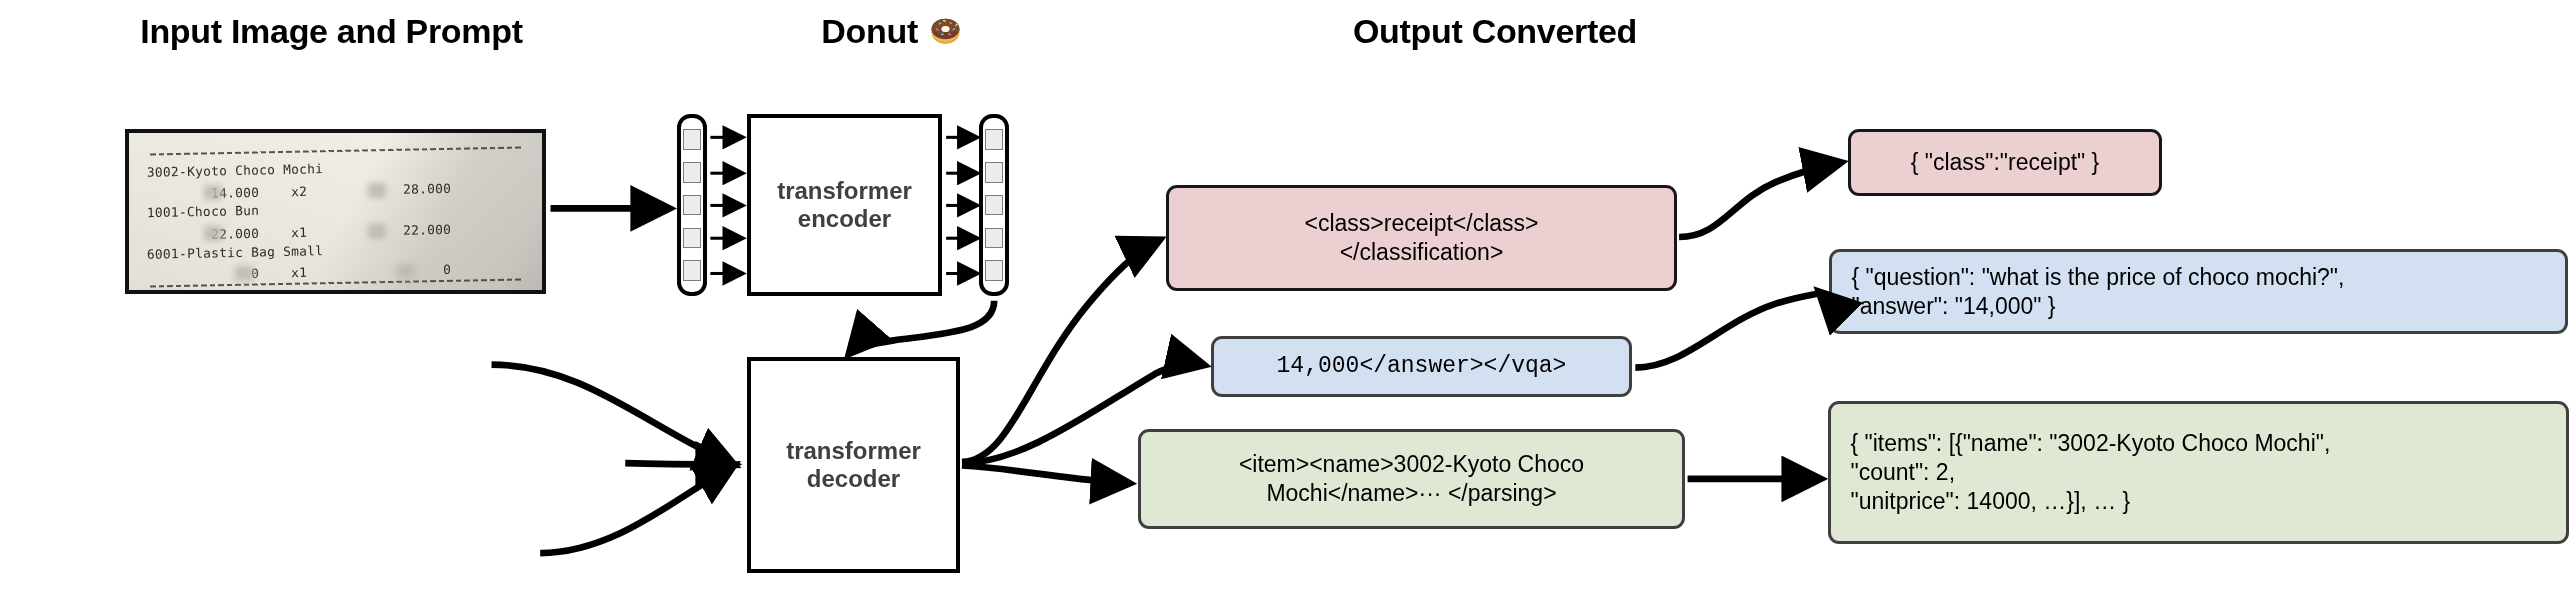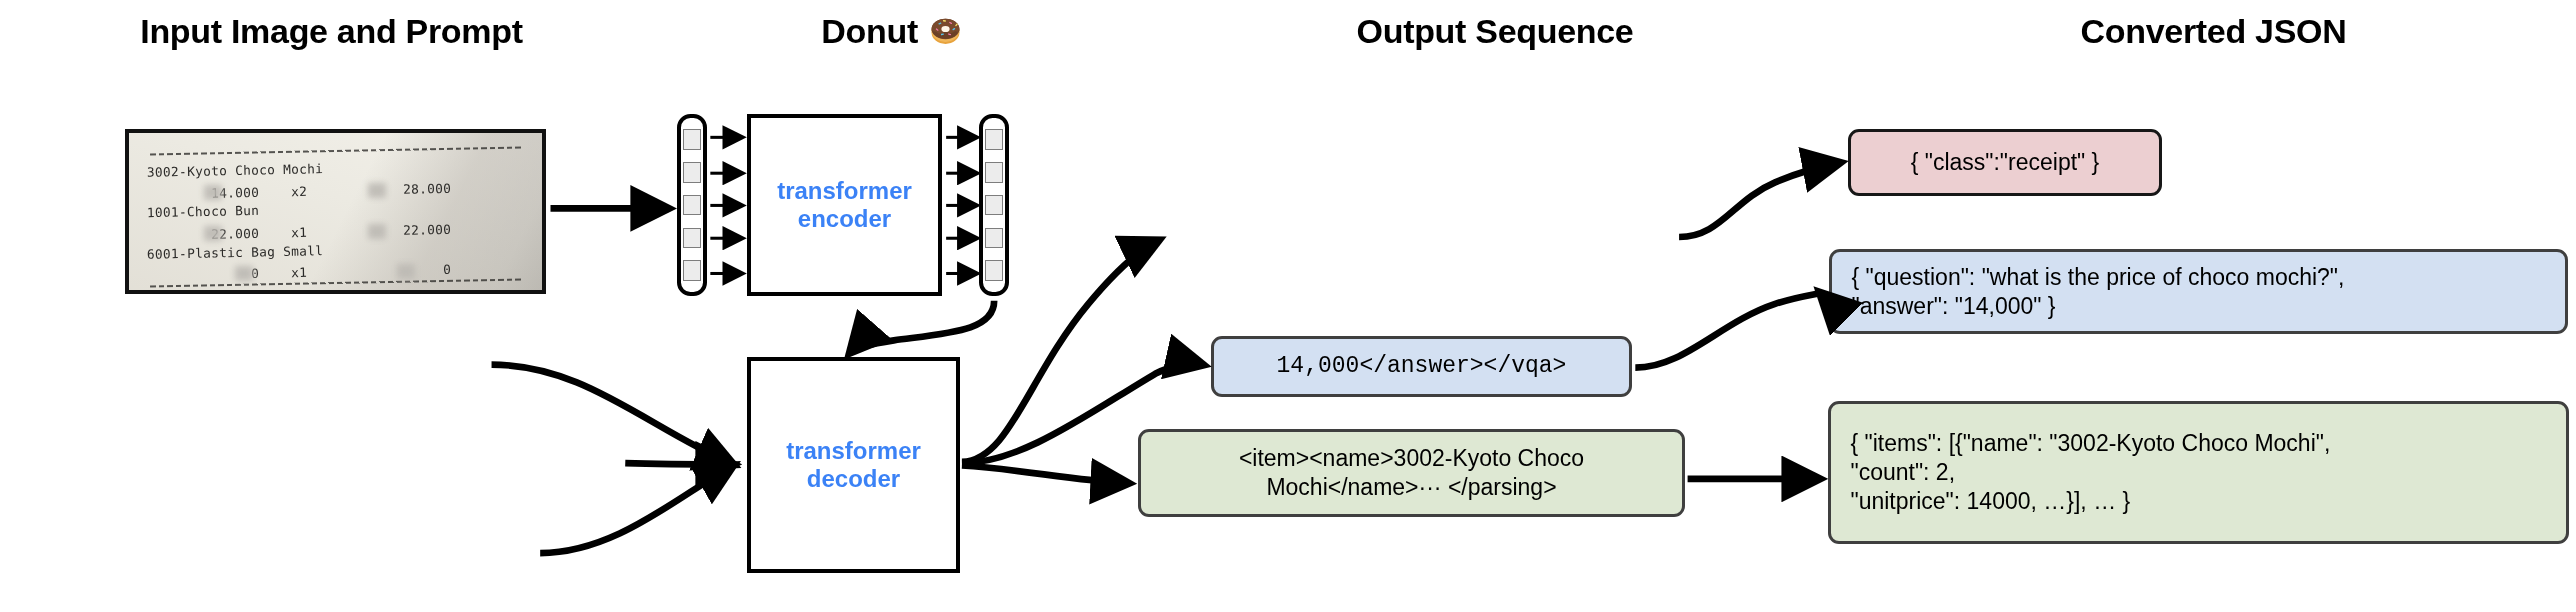--- a/index.html
+++ b/index.html
@@ -82,21 +82,21 @@
   .tblock{
     position:absolute;
     box-sizing:border-box;
     background:#fff;
     border:4.3px solid #000;
     display:flex;align-items:center;justify-content:center;
     text-align:center;
     font-weight:bold;
     font-size:24px;
     line-height:1.18;
-    color:#3b82f6;
+    color:#404040;
     white-space:pre-line;
   }
 
   
   .tokcol{
     position:absolute;
     box-sizing:border-box;
     border:4.3px solid #000;
     border-radius:13.4px;
     background:#fff;
@@ -141,23 +141,22 @@
         <rect x="13" y="31" width="6" height="2.6" rx="1.3" fill="#f07aa8" transform="rotate(38 16 32)"></rect>
         <rect x="45" y="30" width="6" height="2.6" rx="1.3" fill="#57c2e8" transform="rotate(-35 48 31)"></rect>
         <rect x="27" y="14" width="6" height="2.6" rx="1.3" fill="#f5e06a" transform="rotate(8 30 15)"></rect>
         <rect x="23" y="40" width="6" height="2.6" rx="1.3" fill="#57c2e8" transform="rotate(-14 26 41)"></rect>
         <rect x="37" y="40" width="6" height="2.6" rx="1.3" fill="#f07aa8" transform="rotate(18 40 41)"></rect>
         <rect x="50" y="22" width="6" height="2.6" rx="1.3" fill="#f5e06a" transform="rotate(-48 53 23)"></rect>
       </g>
     </svg>
   </div>
 
-  <div class="col-head" style="left:1173px;top:12px;width:644px;">Output Sequence</div>
-
-  <div class="col-head" style="left:1873px;top:12px;width:681px;">Converted JSON</div>
+  <div class="col-head" style="left:1173px;top:12px;width:644px;">Output Converted</div>
+
 
   <div class="receipt" style="left:125px;top:129px;width:421px;height:165px;">
     <div class="receipt-inner"></div>
     <div class="r-dash" style="top:17px;"></div>
     <div class="r-dash" style="top:149px;"></div>
 
     <div class="r-line" style="left:18px;top:30px;">3002-Kyoto Choco Mochi</div>
     <div class="r-line" style="left:18px;top:51px;">        14.000    x2            28.000</div>
     <div class="r-line" style="left:18px;top:71px;">1001-Choco Bun</div>
     <div class="r-line" style="left:18px;top:92px;">        22.000    x1            22.000</div>
@@ -190,24 +189,26 @@
     <span class="tok"></span>
     <span class="tok"></span>
   </div>
 
   <div class="tblock" style="left:747px;top:357px;width:213px;height:216px;">transformer
 decoder</div>
 
 
 
 
+  <div class="rbox pink" style="left:1166px;top:185px;width:511px;height:106px;">&lt;class&gt;receipt&lt;/class&gt;
+&lt;/classification&gt;</div>
 
   <div class="rbox blue" style="left:1211px;top:336px;width:421px;height:61px;font-family:Liberation Mono, monospace;">14,000&lt;/answer&gt;&lt;/vqa&gt;</div>
 
-  <div class="rbox green" style="left:1138px;top:429px;width:547px;height:88px;">&lt;item&gt;&lt;name&gt;3002-Kyoto Choco
+  <div class="rbox green" style="left:1138px;top:429px;width:547px;height:100px;">&lt;item&gt;&lt;name&gt;3002-Kyoto Choco
 Mochi&lt;/name&gt;··· &lt;/parsing&gt;</div>
 
   <div class="rbox pink" style="left:1848px;top:129px;width:314px;height:67px;">{ "class":"receipt" }</div>
 
   <div class="rbox blue leftish" style="left:1829px;top:249px;width:739px;height:85px;padding-left:19.5px;">{ "question": "what is the price of choco mochi?",
    "answer": "14,000" }</div>
 
   <div class="rbox green leftish" style="left:1828px;top:401px;width:741px;height:143px;padding-left:19.5px;">{ "items": [{"name": "3002-Kyoto Choco Mochi",
      "count": 2,
      "unitprice": 14000, …}], … }</div>

